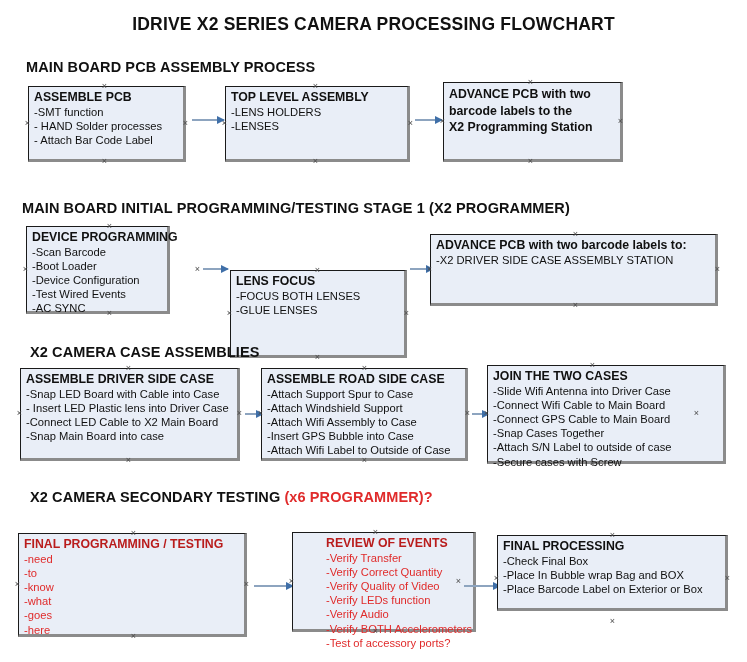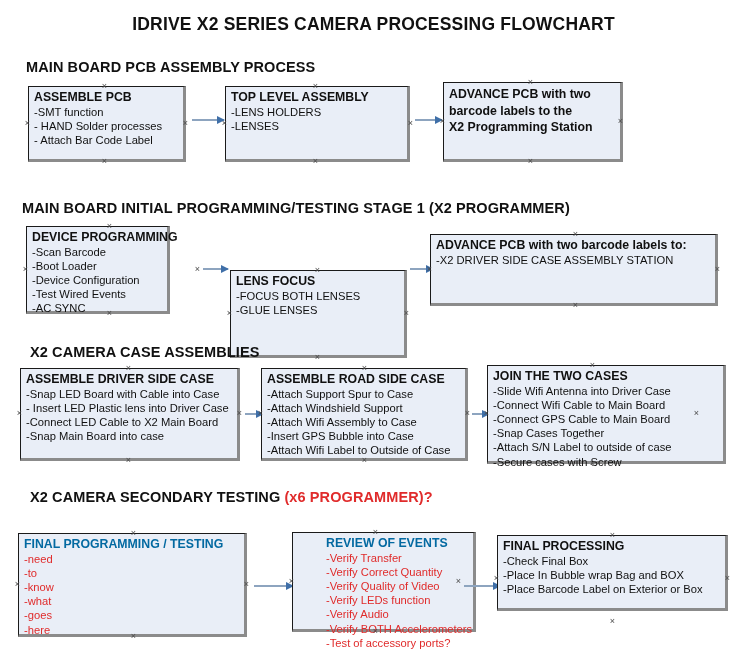--- a/index.html
+++ b/index.html
@@ -63,21 +63,21 @@
     line-height: 14.2px;
     white-space: nowrap;
     color: #101010;
   }
   .node.multi-title .node-title {
     font-size: 12.3px;
     line-height: 16.5px;
   }
 
   
-  .node.red .node-title { color: #0369a1; }
+  .node.red .node-title { color: #b91c1c; }
   .node.red .node-line  { color: #e02b2b; }
 
   
   .arrow {
     position: absolute;
     height: 2px;
     background: #8da4bf;
   }
   .arrow::after {
     content: "";

